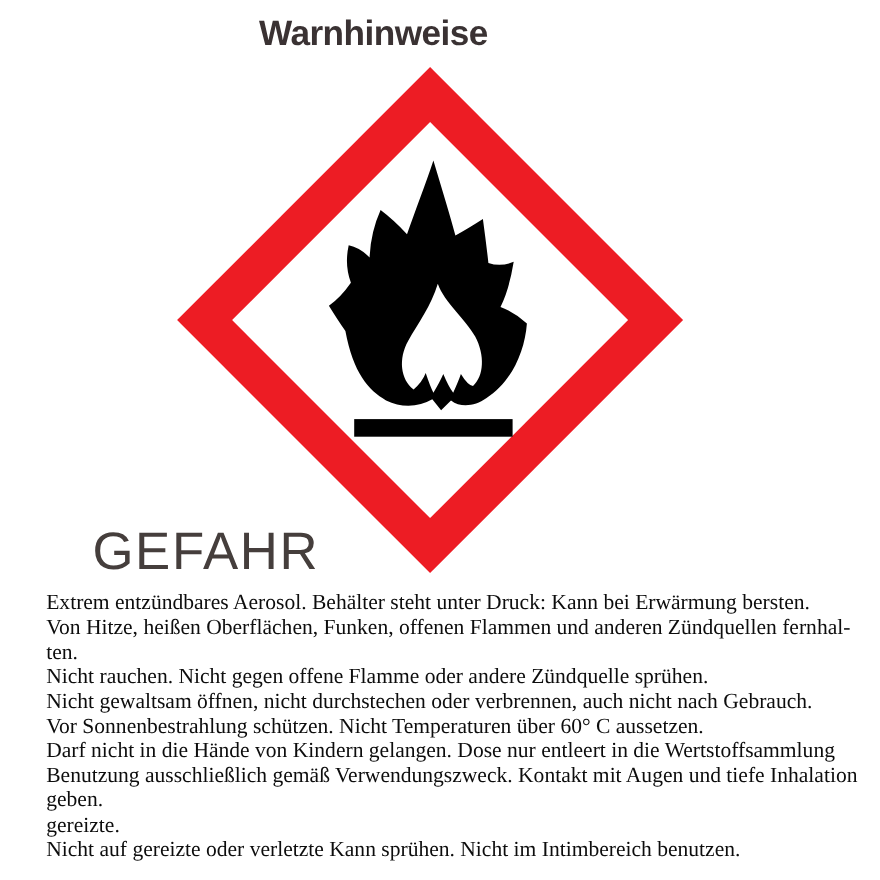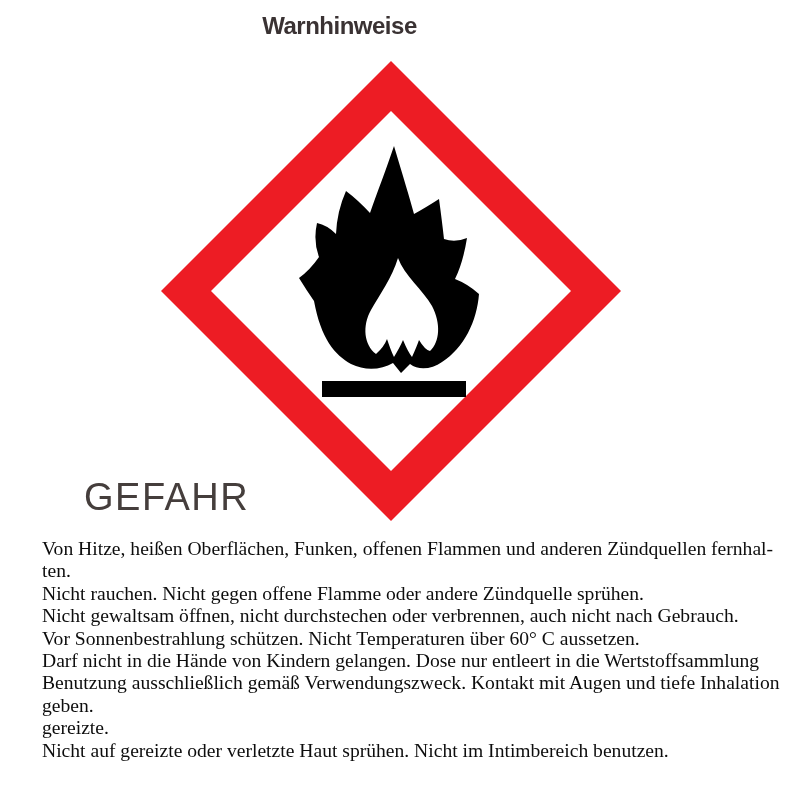--- a/index.html
+++ b/index.html
@@ -15,38 +15,38 @@
     overflow: hidden;
     font-family: "Liberation Sans", sans-serif;
   }
   .title {
     position: absolute;
     top: 12px;
     left: 0;
     width: 679px;
     text-align: center;
     font-family: "Liberation Sans", sans-serif;
-    font-size: 24px;
+    font-size: 32px;
     font-weight: 700;
     letter-spacing: -0.5px;
     color: #3a3233;
   }
   .pictogram {
     position: absolute;
     left: 151px;
     top: 51px;
     width: 480px;
     height: 480px;
   }
   .signal-word {
     position: absolute;
     left: 84px;
     top: 478px;
     font-family: "Liberation Sans", sans-serif;
-    font-size: 38px;
+    font-size: 48px;
     font-weight: 400;
     letter-spacing: 1.5px;
     color: #453e3c;
     line-height: 1;
   }
   .warnings {
     position: absolute;
     left: 42px;
     top: 538px;
     width: 740px;
@@ -106,25 +106,26 @@
              C 289,291 290,272 281,255
              C 272,239 253,224 247,207
              Z" fill="#ffffff"></path>
 
     <rect x="171" y="330" width="144" height="16" fill="#000000"></rect>
   </svg>
 
   <div class="signal-word">GEFAHR</div>
 
   <div class="warnings">
+    <div class="warning-line">Extrem entzündbares Aerosol. Behälter steht unter Druck: Kann bei Erwärmung bersten.</div>
     <div class="warning-line">Von Hitze, heißen Oberflächen, Funken, offenen Flammen und anderen Zündquellen fernhal-</div>
     <div class="warning-line">ten.</div>
     <div class="warning-line">Nicht rauchen. Nicht gegen offene Flamme oder andere Zündquelle sprühen.</div>
     <div class="warning-line">Nicht gewaltsam öffnen, nicht durchstechen oder verbrennen, auch nicht nach Gebrauch.</div>
     <div class="warning-line">Vor Sonnenbestrahlung schützen. Nicht Temperaturen über 60° C aussetzen.</div>
     <div class="warning-line">Darf nicht in die Hände von Kindern gelangen. Dose nur entleert in die Wertstoffsammlung</div>
     <div class="warning-line">Benutzung ausschließlich gemäß Verwendungszweck. Kontakt mit Augen und tiefe Inhalation</div>
     <div class="warning-line">geben.</div>
     <div class="warning-line">gereizte.</div>
-    <div class="warning-line">Nicht auf gereizte oder verletzte Haut sprühen. Nicht im Intimbereich benutzen.</div>
+    <div class="warning-line">Nicht auf gereizte oder verletzte Kann sprühen. Nicht im Intimbereich benutzen.</div>
   </div>
 
 </div>
 
 </body></html>

